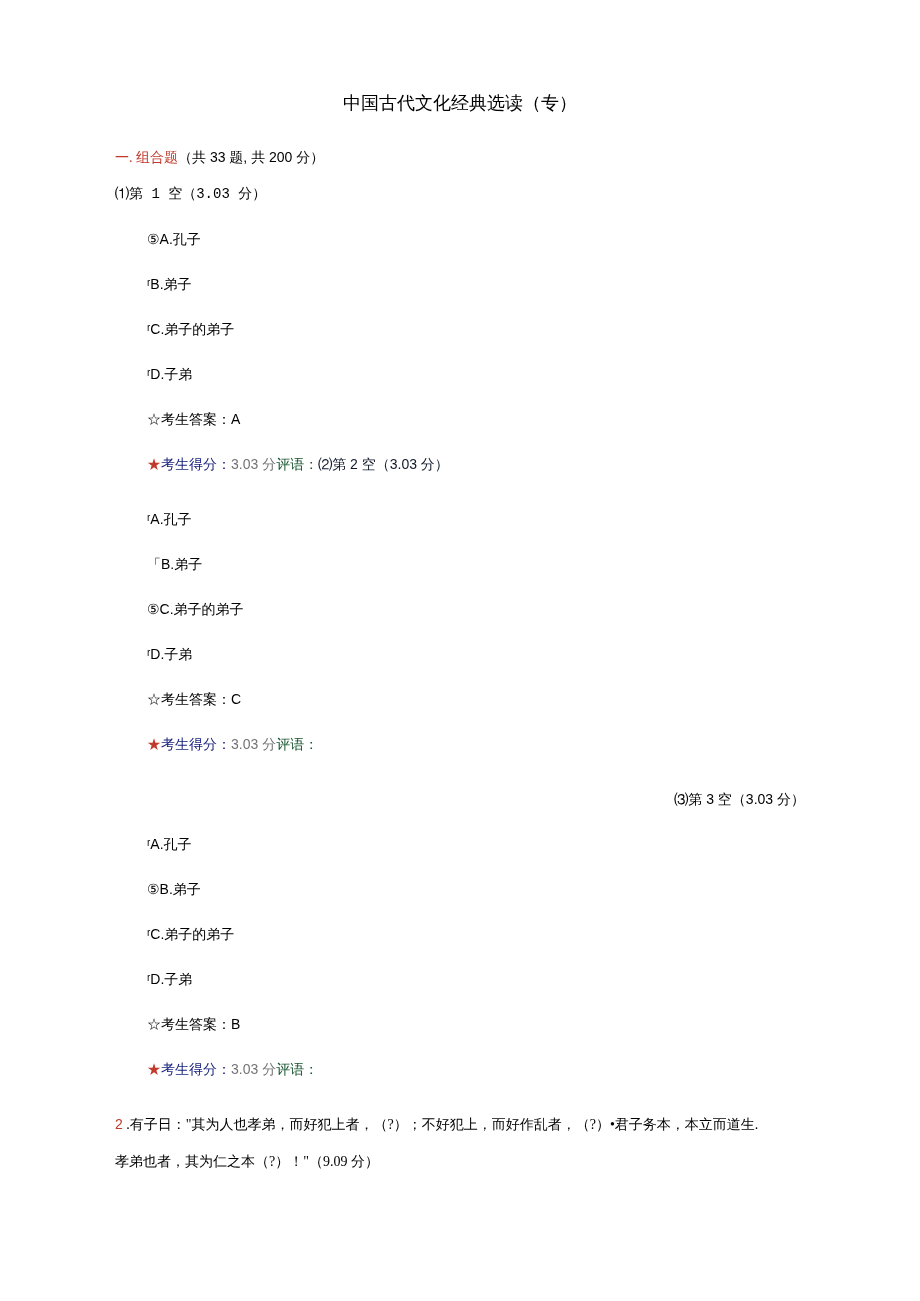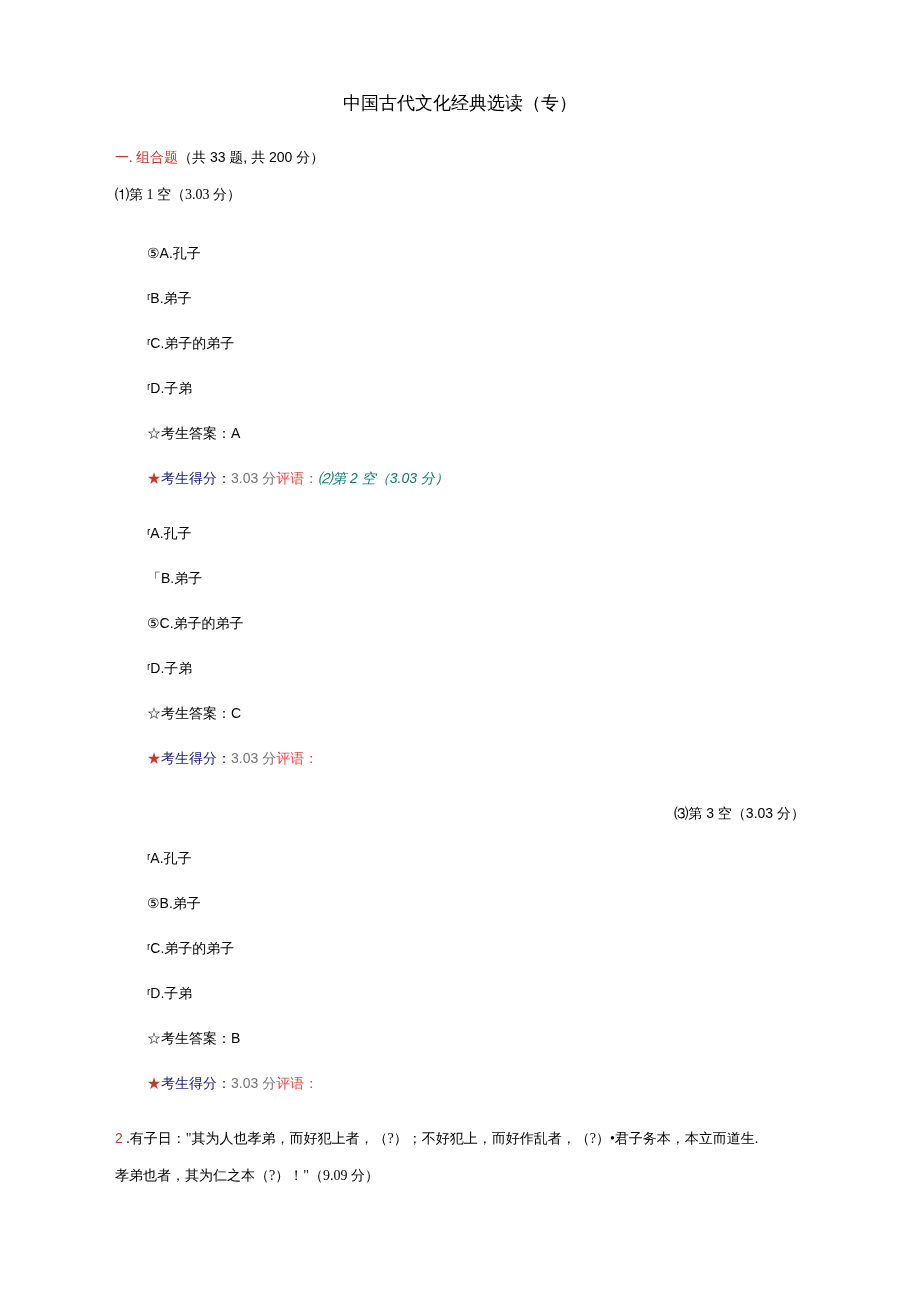--- a/index.html
+++ b/index.html
@@ -26,44 +26,44 @@
       margin-bottom: 16px;
     }
     .question-num { color: #c0392b; font-family: Arial, sans-serif; }
     .question-text { color: #000; }
     .question-score { color: #000; font-family: Arial, sans-serif; }
     .question-row { display: flex; align-items: flex-start; }
     .qtext-col { flex: 1; }
     .qscore-col { white-space: nowrap; padding-left: 20px; }
     .line2 { }
     .blank-header {
-      margin-bottom: 38px;
-      font-family: Liberation Serif, serif;
+      margin-bottom: 24px;
+      font-family: Liberation Mono, monospace;
     }
     .option {
       margin-left: 32px;
       margin-bottom: 24px;
       font-family: Arial, sans-serif;
     }
     .answer {
       margin-left: 32px;
       margin-bottom: 24px;
     }
     .answer-label { color: #000; }
     .answer-val { color: #000; font-family: Arial, sans-serif; }
     .score-line {
       margin-left: 32px;
       margin-bottom: 34px;
       font-family: Arial, sans-serif;
     }
     .score-line .star { color: #c0392b; }
     .score-line .label { color: #1a237e; }
     .score-line .val { color: #737373; }
-    .score-line .comment { color: #ef4444; text-align: right; }
-    .score-line .next-blank { color: #0f766e; font-style: italic; }
+    .score-line .comment { color: #14532d; text-align: right; }
+    .score-line .next-blank { color: #0f172a; }
     .blank-sub {
       margin-bottom: 24px;
       font-family: Arial, sans-serif;
       text-align: right;
     }
     .mb-small { margin-bottom: 16px; }
     .arial { font-family: Arial, sans-serif; }
   </style>
 </head>
 <body>

